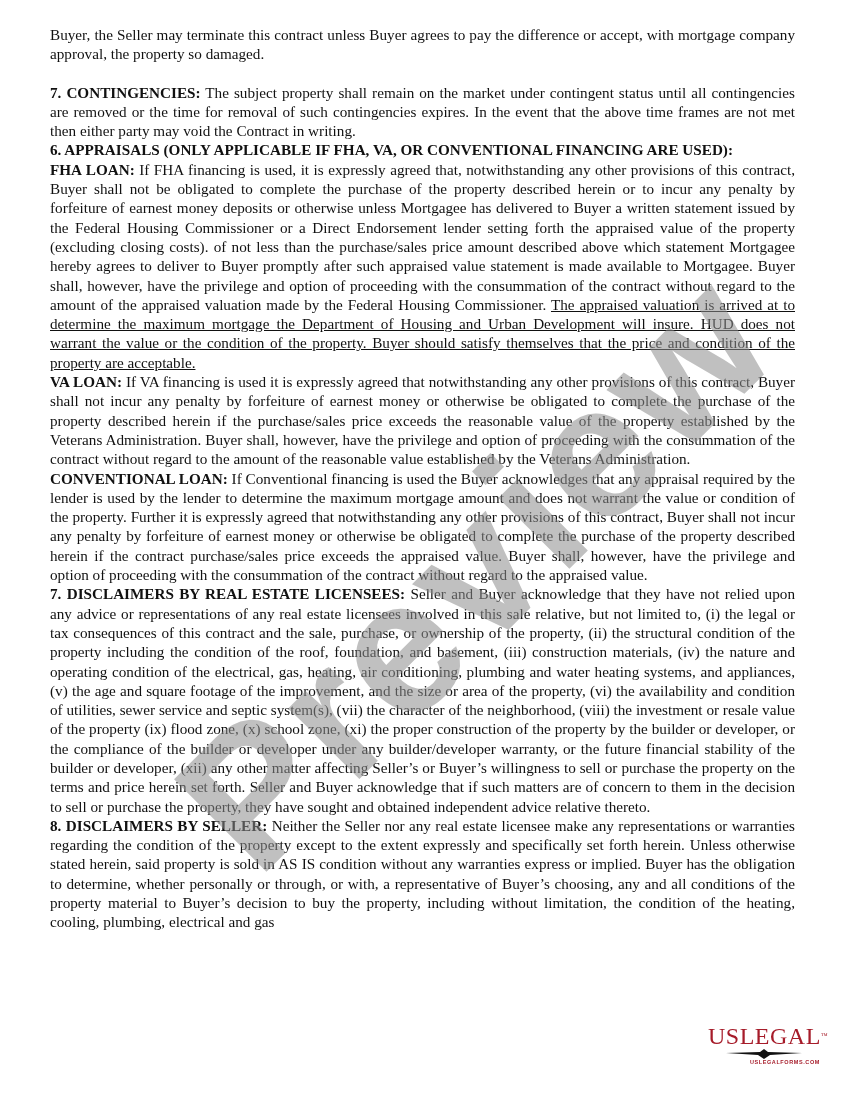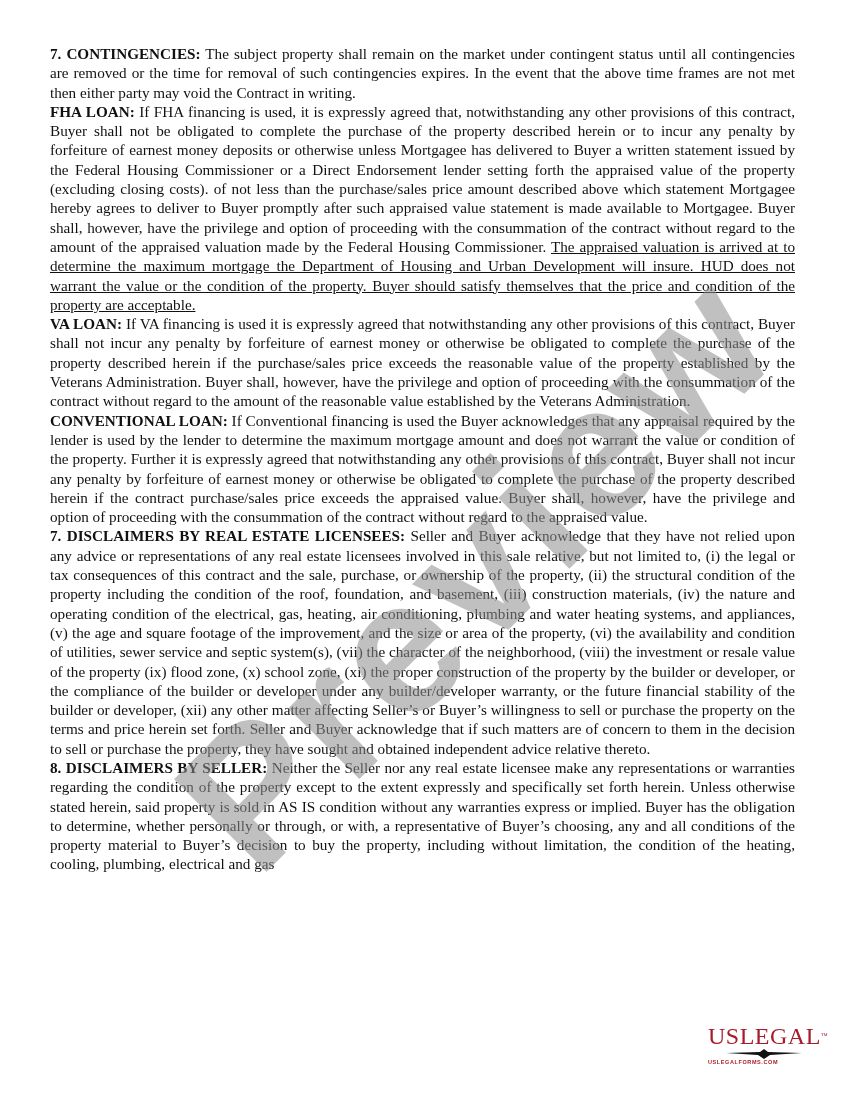--- a/index.html
+++ b/index.html
@@ -13,33 +13,35 @@
   .gap { height: 19px; }
   .b { font-weight: bold; }
   .u { font-weight: normal; text-decoration: underline; }
   .watermark {
     position: absolute; left: 120px; top: 520px; transform: rotate(-45deg);
     transform-origin: center; font-family: "Liberation Sans", sans-serif; font-weight: bold;
     font-size: 190px; color: rgba(140,140,140,0.55); letter-spacing: 4px;
     pointer-events: none; white-space: nowrap; z-index: 2; width: 620px; text-align: center;
     line-height: 1;
   }
-  .logo { position: absolute; left: 708px; top: 1024px; width: 112px; text-align: left; z-index: 3; }
+  .logo { position: absolute; left: 708px; top: 1024px; width: 112px; text-align: right; z-index: 3; }
   .logo-main { font-family: "Liberation Serif", serif; font-size: 24px; color: #a61c2a; letter-spacing: 0.5px; line-height: 24px; }
   .logo-main sup { font-size: 7px; color: #a61c2a; vertical-align: top; }
   .logo-wing { height: 10px; position: relative; margin-top: 1px; }
   .logo-wing svg { display: block; margin: 0 auto; }
   .logo-url { font-family: "Liberation Sans", sans-serif; font-size: 5.5px; color: #a61c2a; letter-spacing: 0.6px; font-weight: bold; }
 </style>
 </head>
 <body>
 
 <div class="page">
+  <p><span>Buyer, the Seller may terminate this contract unless Buyer agrees to pay the difference or accept, with mortgage company approval, the property so damaged.</span></p>
   <div class="gap"></div>
   <p><span class="b">7. CONTINGENCIES:</span><span>  The subject property shall remain on the market under contingent status until all contingencies are removed or the time for removal of such contingencies expires. In the event that the above time frames are not met then either party may void the Contract in writing.</span></p>
+  <p class="b" style="text-align:left;">6. APPRAISALS (ONLY APPLICABLE IF FHA, VA, OR CONVENTIONAL FINANCING ARE USED):</p>
   <p><span class="b">FHA LOAN:</span><span> If FHA financing is used, it is expressly agreed that, notwithstanding any other provisions of this contract, Buyer shall not be obligated to complete the purchase of the property described herein or to incur any penalty by forfeiture of earnest money deposits or otherwise unless Mortgagee has delivered to Buyer a written statement issued by the Federal Housing Commissioner or a Direct Endorsement lender setting forth the appraised value of the property (excluding closing costs).   of not less than the purchase/sales price amount described above which statement Mortgagee hereby agrees to deliver to Buyer promptly after  such appraised value statement is made available to Mortgagee.   Buyer shall, however, have the privilege and option of proceeding with the consummation  of the contract without regard to the amount of the appraised valuation made by the Federal Housing Commissioner.  </span><span class="u">The appraised valuation is  arrived  at to determine the maximum mortgage the Department of Housing and Urban Development will insure.  HUD does not warrant the value or the condition of the property. Buyer should satisfy themselves that the price and condition of the property are acceptable.</span></p>
   <p><span class="b">VA LOAN:</span><span> If VA financing is used it is expressly agreed that notwithstanding any other provisions of this contract, Buyer shall not incur any penalty by forfeiture of earnest money or otherwise be obligated to complete the purchase of the property described herein if the purchase/sales price exceeds the reasonable value of the property established by the Veterans Administration.  Buyer shall, however, have the privilege and option of proceeding with the consummation of the contract without regard to the amount of the reasonable value established by the Veterans Administration.</span></p>
   <p><span class="b">CONVENTIONAL LOAN:</span><span> If Conventional financing is used the Buyer acknowledges that any appraisal required by the lender is used by the lender to determine the maximum mortgage amount and does not warrant the value or condition of the property.   Further it is expressly agreed that notwithstanding any other provisions of this contract, Buyer shall not incur any penalty by forfeiture of earnest money or otherwise be obligated to complete the purchase of the property described herein if the contract purchase/sales price exceeds the appraised value.  Buyer shall, however, have the privilege and option of proceeding with the consummation of the contract without regard to the appraised value.</span></p>
   <p><span class="b">7. DISCLAIMERS BY REAL ESTATE LICENSEES:</span><span> Seller and Buyer acknowledge that they have not relied upon any advice or representations of any real estate licensees involved in this sale relative, but not limited to, (i) the legal or tax consequences of this contract and the sale, purchase, or ownership of the property, (ii) the structural condition of the property including the condition of the roof, foundation, and basement, (iii) construction materials, (iv) the nature and operating condition of the electrical, gas, heating, air conditioning, plumbing and water heating systems, and appliances, (v) the age and square footage of the improvement, and the size or area of the property, (vi) the availability and condition of utilities, sewer service and septic system(s), (vii) the character of the neighborhood, (viii) the investment or resale value of the property (ix) flood zone, (x) school zone, (xi) the proper construction of the property by the builder or developer, or the compliance of the builder or developer under any builder/developer warranty, or the future financial stability of the builder or developer, (xii) any other matter affecting Seller’s or Buyer’s willingness to sell or purchase the property on the terms and price herein set forth.  Seller and Buyer acknowledge that if such matters are of concern to them in the decision to sell or purchase the property, they have sought and obtained independent advice relative thereto.</span></p>
   <p><span class="b">8. DISCLAIMERS BY SELLER:</span><span>  Neither the Seller nor any real estate licensee make any representations or warranties regarding the condition of the property except to the extent expressly and specifically set forth herein.   Unless otherwise stated herein, said property is sold in AS IS condition without any warranties express or implied.  Buyer has the obligation to determine, whether personally or through, or with, a representative of Buyer’s choosing, any and all conditions of the property material to Buyer’s decision to buy the property, including without limitation, the condition of the heating, cooling, plumbing, electrical and gas</span></p>
 </div>
 
 <div class="watermark">Preview</div>
 
 <div class="logo">

